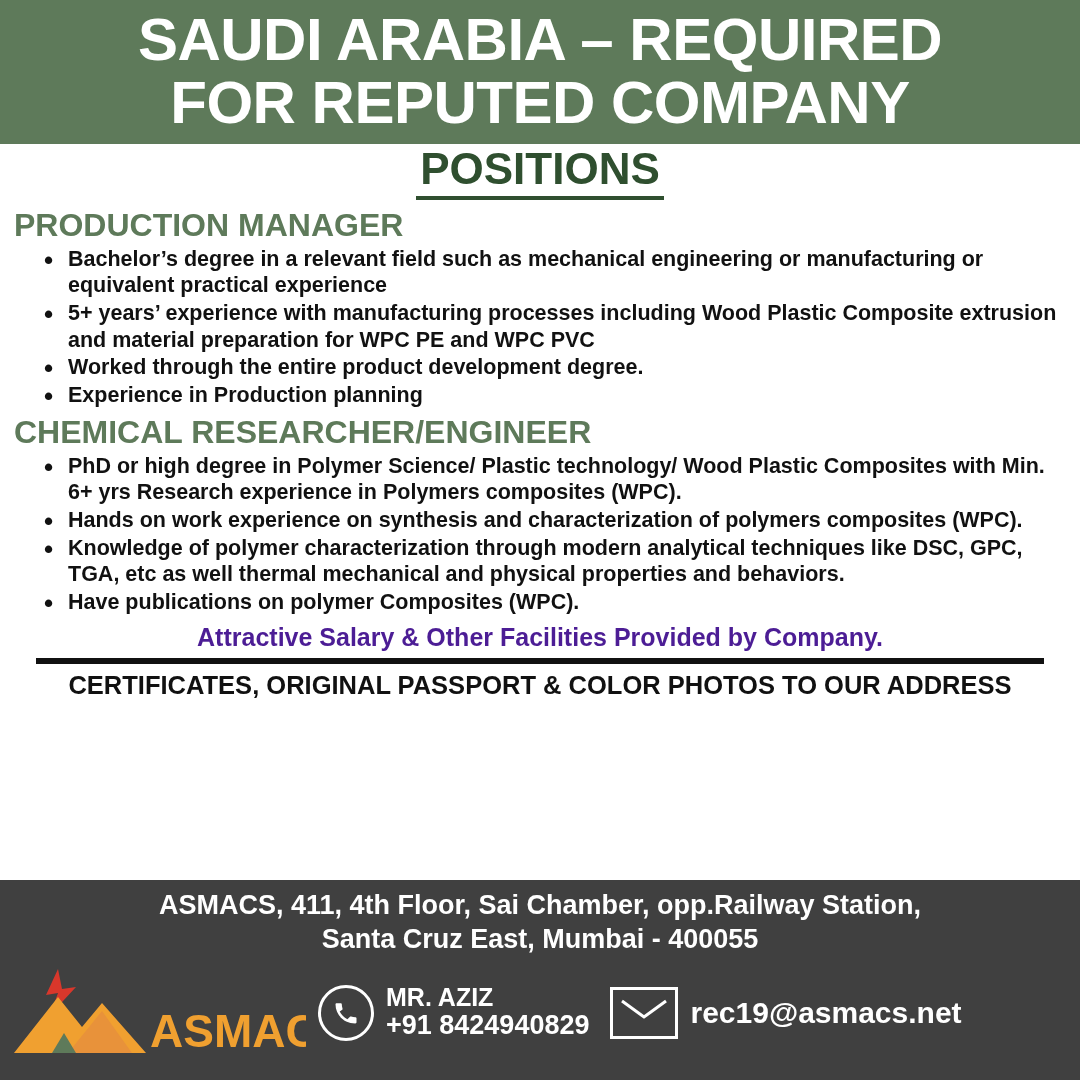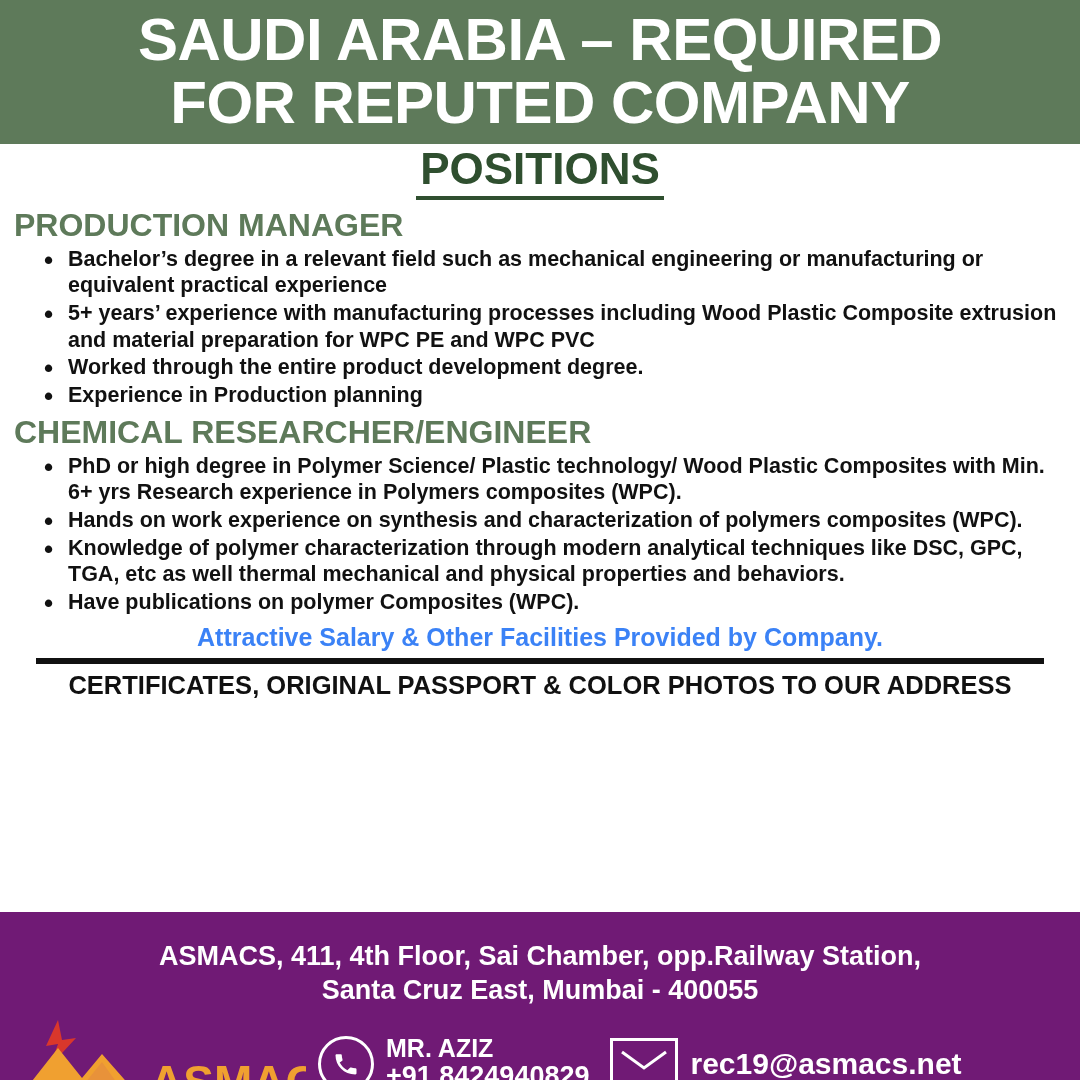--- a/index.html
+++ b/index.html
@@ -82,45 +82,45 @@
     position: absolute;
     left: -22px;
     top: -2px;
     font-size: 26px;
     line-height: 1.24;
     color: #111111;
   }
 
   .salary-line {
     text-align: center;
-    color: #3b82f6;
+    color: #4c1d95;
     font-weight: bold;
     font-size: 25px;
     margin: 8px 0 6px 0;
   }
   .divider {
     height: 6px;
     background: #111111;
     margin: 0 22px 6px 22px;
   }
   .walkin {
     text-align: center;
     font-weight: bold;
     font-size: 25.5px;
     color: #111111;
     line-height: 1.22;
     padding: 0 6px;
   }
 
   
   .footer {
-    background: #701a75;
-    color: #ffffff;
-    padding: 22px 0 0 0;
-    height: 168px;
+    background: #404040;
+    color: #ffffff;
+    padding: 3px 0 0 0;
+    height: 200px;
     box-sizing: border-box;
     position: relative;
   }
   .address {
     text-align: center;
     font-weight: bold;
     font-size: 27px;
     line-height: 1.25;
     padding: 6px 60px 0 60px;
   }

